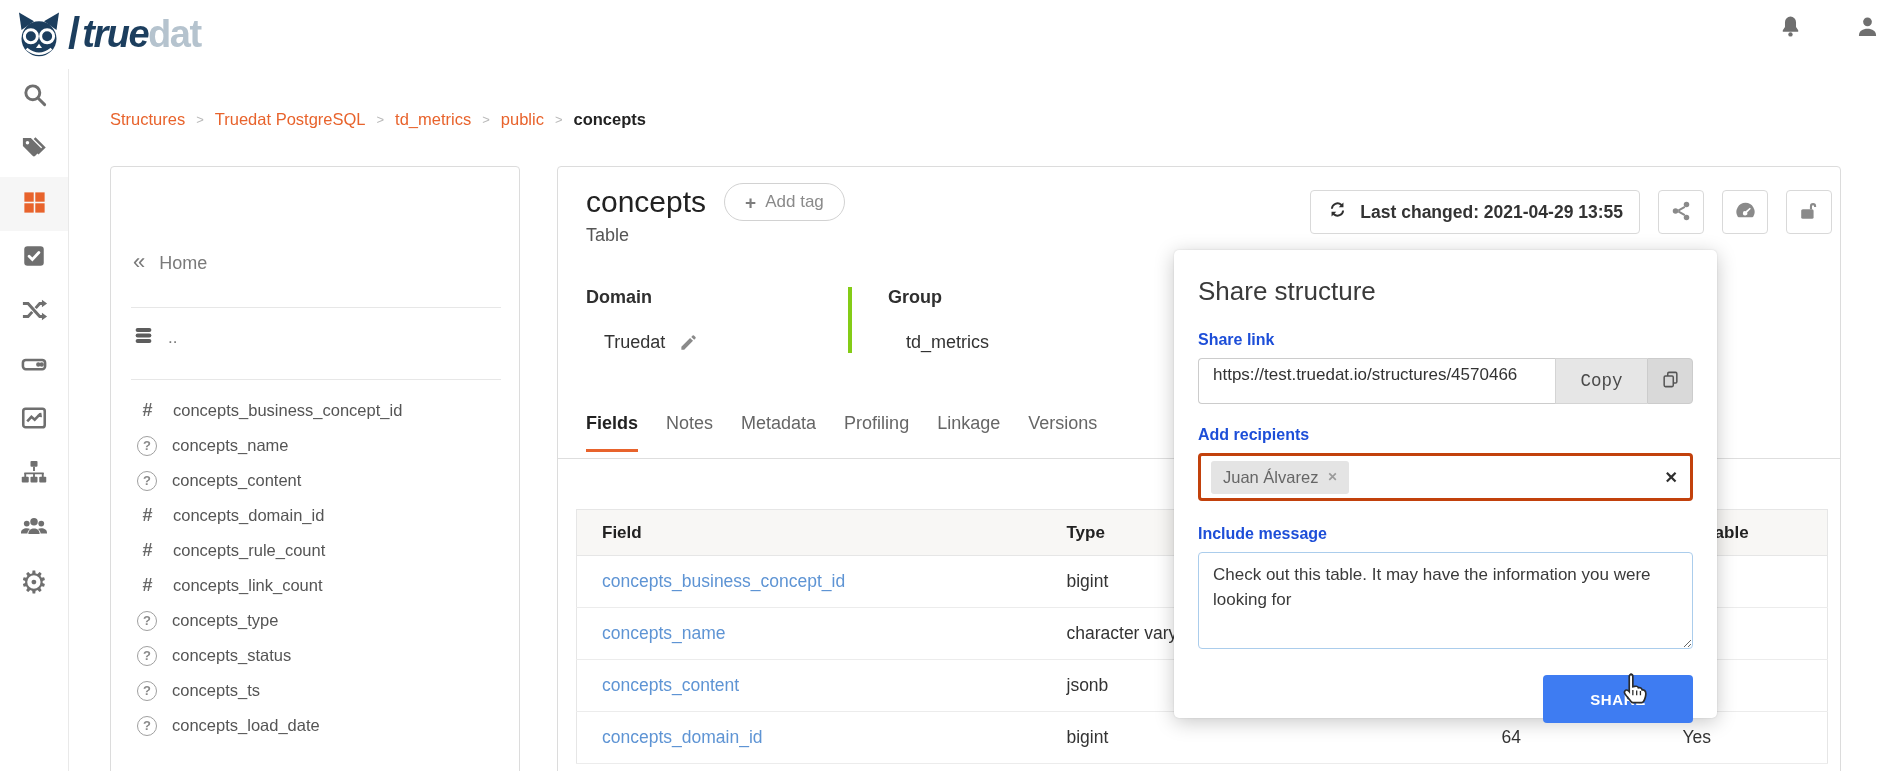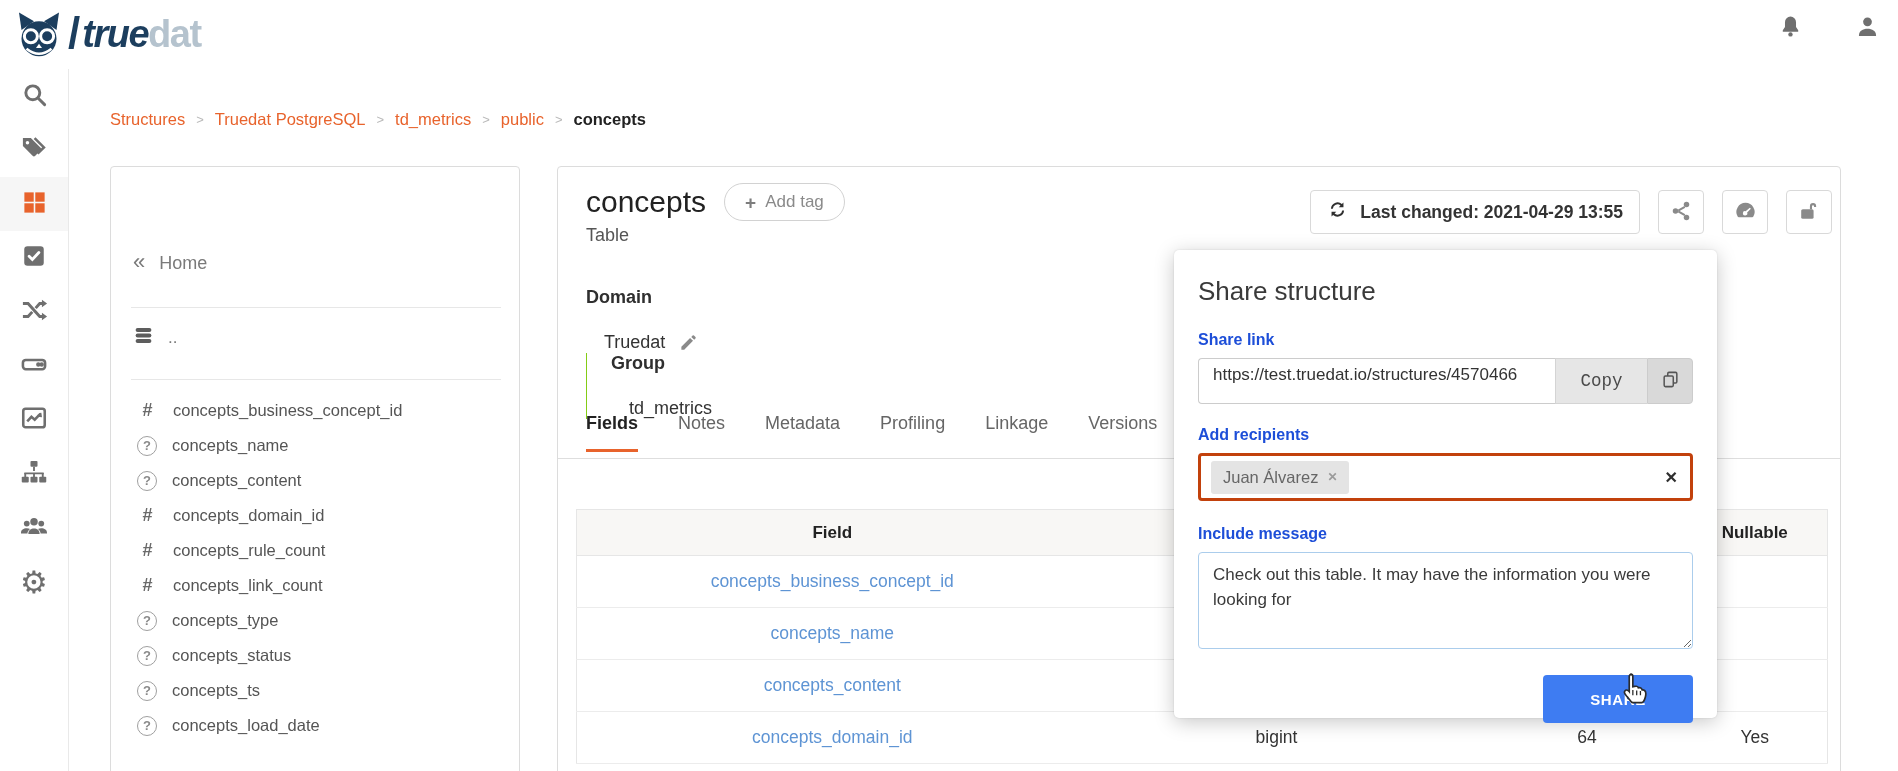--- a/index.html
+++ b/index.html
@@ -48,34 +48,34 @@
   .main-card { position:absolute; left:557px; top:166px; width:1284px; height:640px; border:1px solid #dcdcdc; border-radius:4px; background:#fff; }
   .title-row { position:absolute; left:28px; top:16px; display:flex; align-items:center; gap:18px; }
   .page-title { font-size:30px; font-weight:500; color:#222; }
   .add-tag { display:flex; align-items:center; gap:9px; border:1px solid #d2d2d2; border-radius:20px; background:#fff; padding:8px 20px; color:#8a8a8a; font-size:17px; cursor:pointer; font-family:"Liberation Sans",sans-serif; }
   .add-tag .plus { color:#7d7d7d; font-size:19px; font-weight:700; line-height:1; }
   .subtitle { position:absolute; left:28px; top:58px; font-size:18px; color:#555; }
   .actions { position:absolute; right:8px; top:23px; display:flex; align-items:center; gap:18px; }
   .last-changed { display:flex; align-items:center; gap:12px; border:1px solid #d9d9d9; border-radius:4px; background:#fff; height:44px; padding:0 16px; font-size:17.5px; font-weight:700; color:#333; cursor:pointer; font-family:"Liberation Sans",sans-serif; }
   .sq-btn { width:46px; height:44px; border:1px solid #d9d9d9; border-radius:4px; background:#fff; display:flex; align-items:center; justify-content:center; cursor:pointer; }
 
-  .meta-row { position:absolute; left:28px; top:120px; display:flex;flex-direction:column; }
+  .meta-row { position:absolute; left:28px; top:120px; display:flex; }
   .meta-col { padding-right:70px; }
-  .meta-col.second { border-left:1px solid #84cc16; padding-left:24px; }
+  .meta-col.second { border-left:4px solid #84cc16; padding-left:36px;margin-left:20px; }
   .meta-label { font-size:18px; font-weight:700; color:#2f2f2f; margin-bottom:24px; }
   .meta-value { font-size:18px; color:#333; padding-left:18px; display:flex; align-items:center; gap:14px; }
   .pencil-btn { background:none; border:none; cursor:pointer; line-height:0; padding:0; }
 
-  .tabs { position:absolute; left:28px; top:246px; display:flex; gap:40px; }
+  .tabs { position:absolute; left:28px; top:246px; display:flex; gap:28px; }
   .tab { font-size:18px; color:#666; padding-bottom:15px; cursor:pointer; }
   .tab.active { color:#222; font-weight:700; border-bottom:3px solid #e8632c; }
   .tabs-line { position:absolute; left:0; top:291px; width:100%; height:0; border-top:1px solid #dedede; }
 
   .fields-table { position:absolute; left:18px; top:342px; width:1252px; border-collapse:collapse; table-layout:fixed; font-size:17.5px; }
-  .fields-table th, .fields-table td { text-align:center; font-weight:400; }
+  .fields-table th, .fields-table td { text-align:left; font-weight:400; }
   .fields-table thead th { height:46px; background:#f8f7f5; border-top:1px solid #e6e6e6; border-bottom:1px solid #e6e6e6; font-weight:700; color:#222; font-size:17px; }
   .fields-table td { height:52px; border-bottom:1px solid #ececec; color:#333; }
   .fields-table .c-field { width:486px; padding-left:25px; }
   .fields-table .c-type { width:424px; padding-left:4px; }
   .fields-table .c-prec { width:186px; padding-left:15px; }
   .fields-table .c-null { padding-left:10px; }
   .fields-table { border-left:1px solid #e6e6e6; border-right:1px solid #e6e6e6; }
   .field-link { color:#5e94d4; text-decoration:none; cursor:pointer; }
 
   

